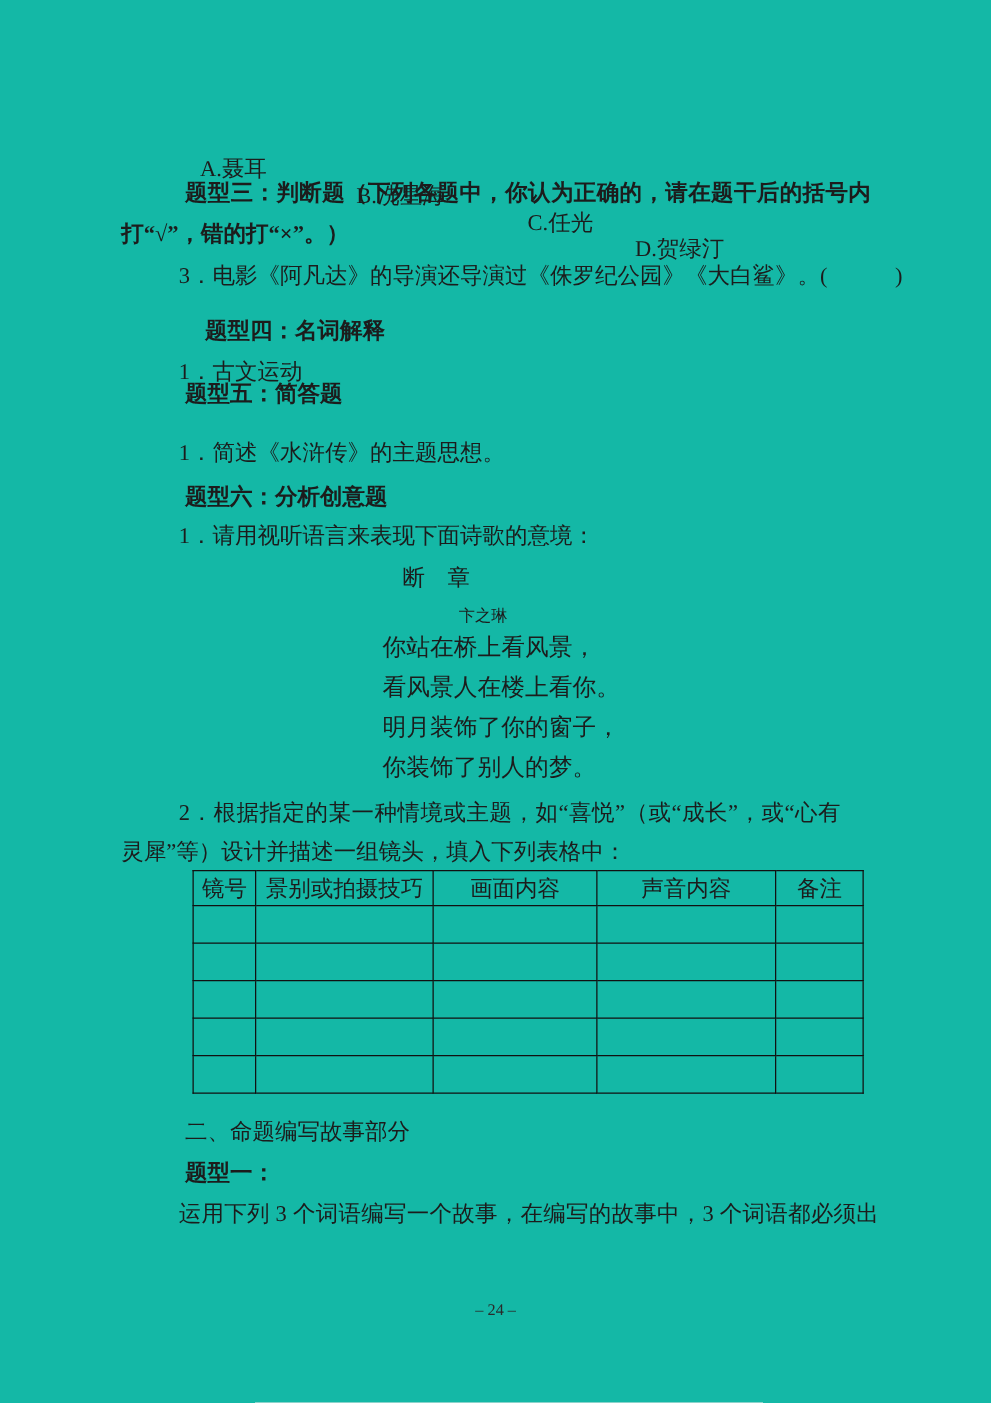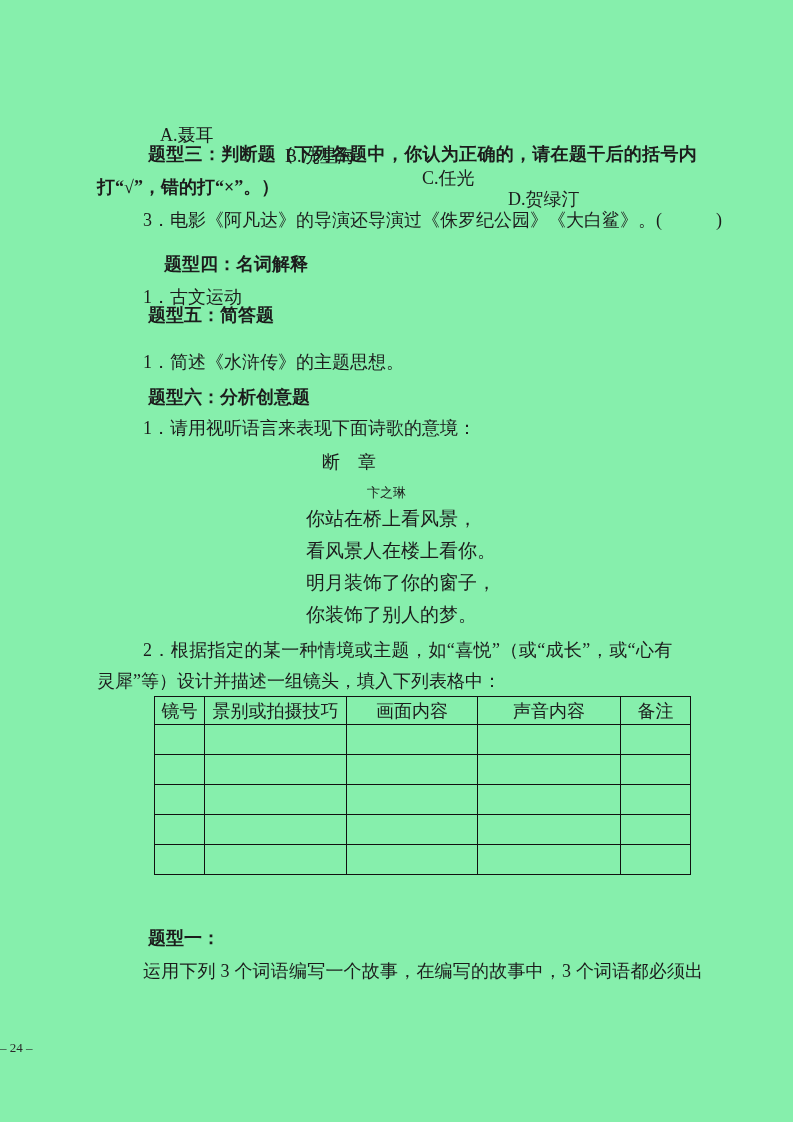--- a/index.html
+++ b/index.html
@@ -5,21 +5,21 @@
   html, body {
     margin: 0;
     padding: 0;
     background: #e8e8e8;
   }
   .page {
     position: relative;
     width: 793px;
     height: 1122px;
     margin: 0 auto;
-    background: #86efac;
+    background: #14b8a6;
     font-family: "Liberation Serif", "DejaVu Serif", serif;
     font-size: 18px;
     color: #1c1c1c;
     overflow: hidden;
   }
   .line {
     position: absolute;
     white-space: pre;
     line-height: 1.2;
   }
@@ -88,21 +88,21 @@
 
   
   #story-sec { top: 895px; left: 148px; }
   #story-h   { top: 928px; left: 148px; }
   #story-1   { top: 961px; left: 143px; letter-spacing: 0.2px; }
   #story-2   { top: 994px; left: 97px; }
 
   
   #footer {
     top: 1040px; left: 0; width: 793px;
-    font-size: 13px; color: #2a2a2a;
+    text-align: center; font-size: 13px; color: #2a2a2a;
   }
 </style>
 </head>
 <body>
 
 <div class="page">
 
   <div class="line" id="opts">
     <span class="optA">A.聂耳</span>
     <span class="optB">B.冼星海</span>
@@ -184,18 +184,19 @@
             <td></td>
             <td></td>
             <td></td>
             <td></td>
             <td></td>
           </tr>
         </tbody>
     </table>
   </div>
 
+  <div class="line" id="story-sec">二、命题编写故事部分</div>
   <div class="line bold" id="story-h">题型一：</div>
   <div class="line" id="story-1">运用下列 3 个词语编写一个故事，在编写的故事中，3 个词语都必须出</div>
 
   <div class="line" id="footer">– 24 –</div>
 
 </div>
 
 </body></html>

